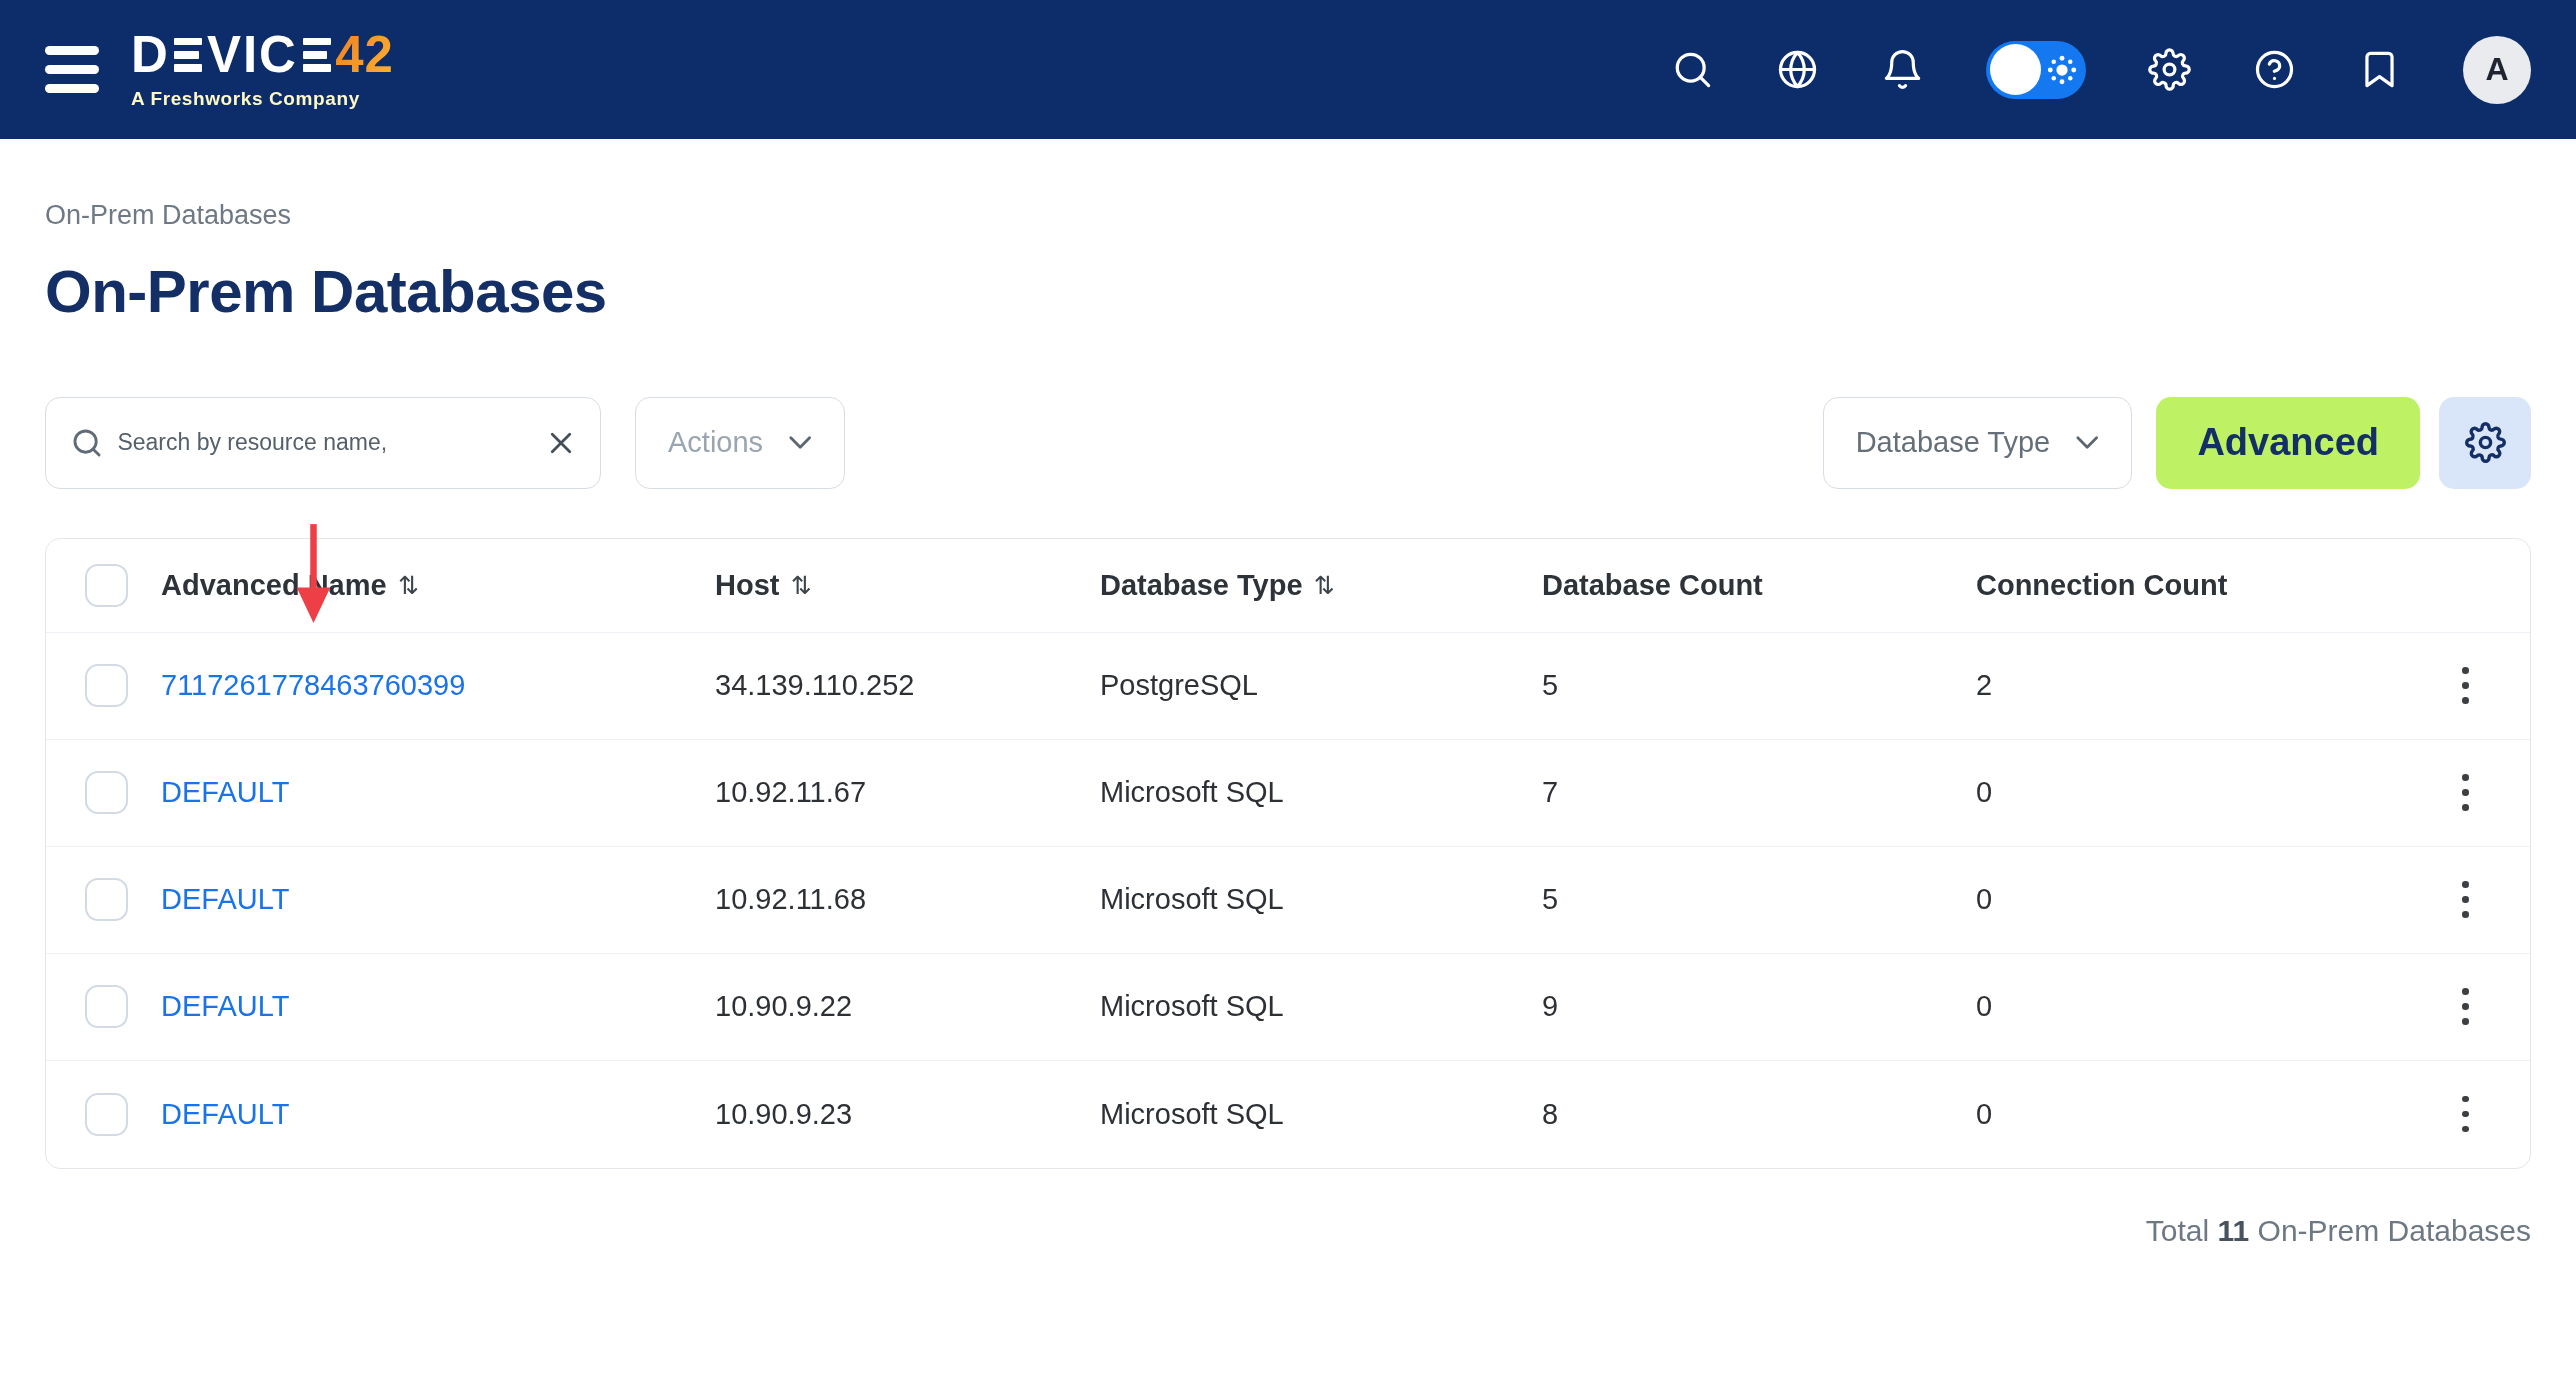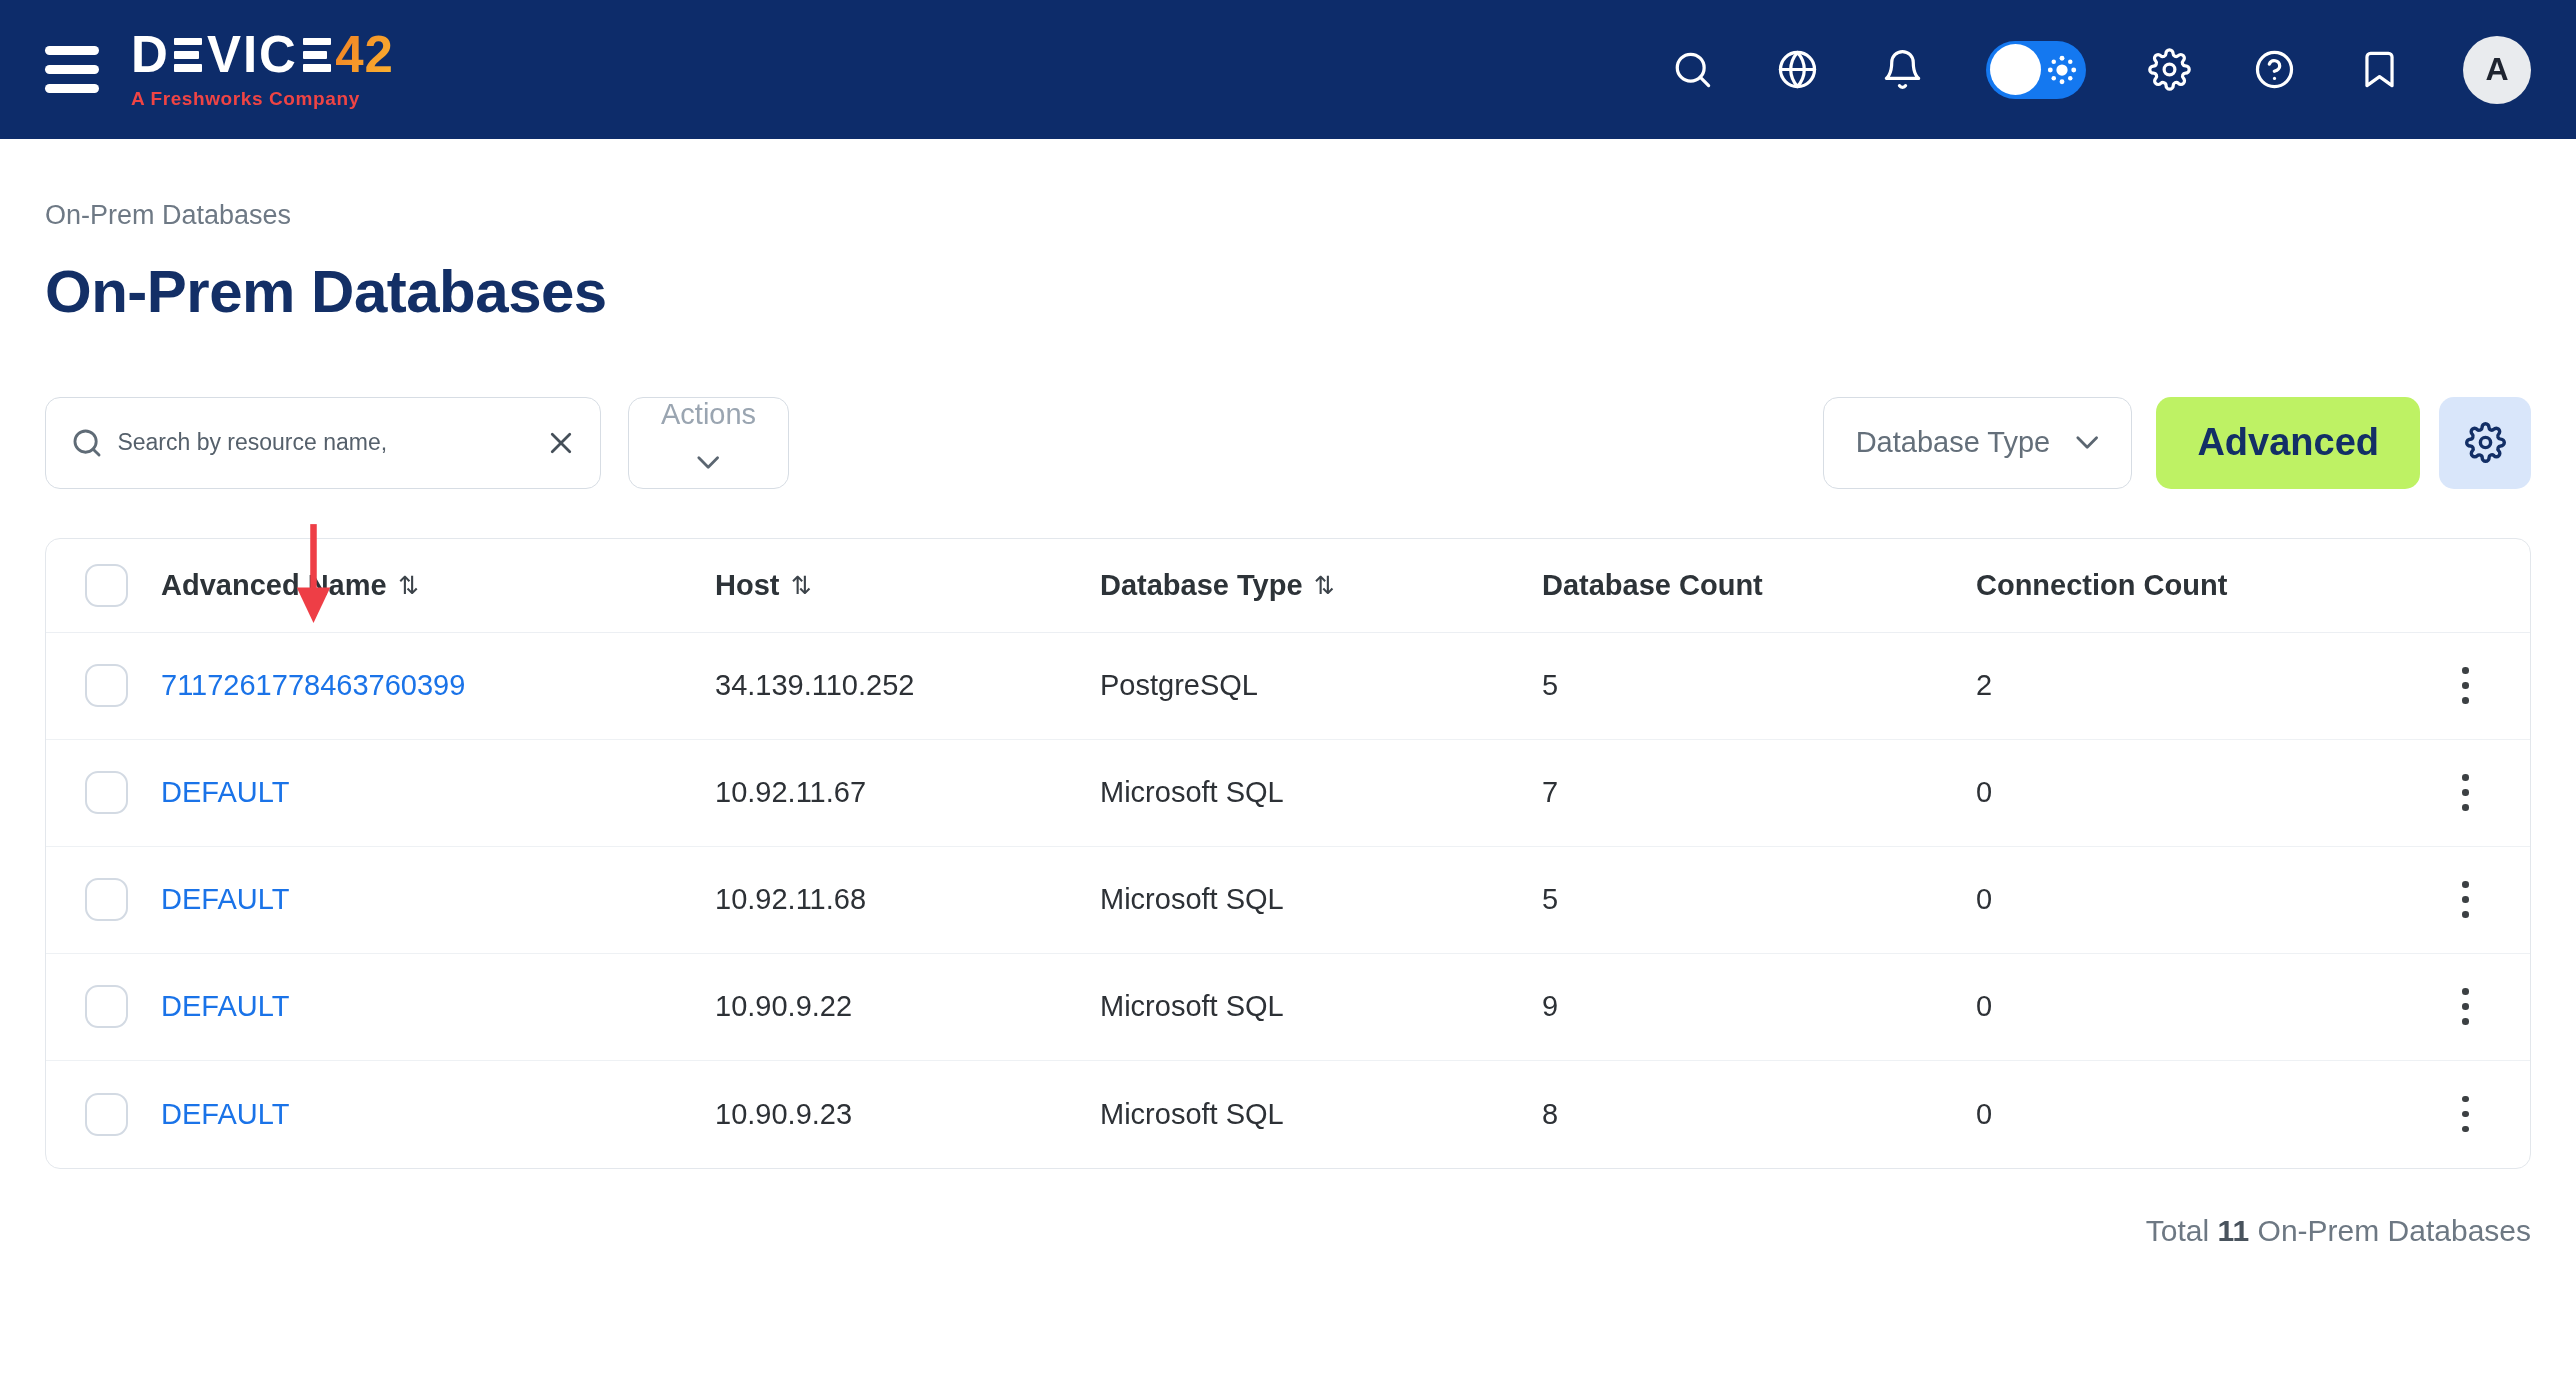--- a/index.html
+++ b/index.html
@@ -13,21 +13,21 @@
   .hamburger span { height:8.5px; background:#fff; border-radius:4.7px; }
   .logo { display:flex; flex-direction:column; }
   .logo-row { display:flex; align-items:center; }
   .logo-text { font-size:51px; font-weight:bold; letter-spacing:1.9px; color:#fff; line-height:1; }
   .logo-ebar { display:inline-flex; flex-direction:column; gap:5.6px; margin:0 4.7px; }
   .logo-ebar i { display:block; width:28px; height:7.5px; background:#fff; border-radius:0.9px; }
   .logo-ebar i:nth-child(2){ width:24.4px; }
   .logo-num { font-size:51px; font-weight:bold; letter-spacing:0.9px; line-height:1;
     background:linear-gradient(120deg,#f07f23,#fbb432); -webkit-background-clip:text;
     background-clip:text; color:transparent; }
-  .logo-sub { font-size:19px; font-weight:bold; color:#ef4444; letter-spacing:0.6px; margin-top:7.5px; }
+  .logo-sub { font-size:19px; font-weight:bold; color:#fef9c3; letter-spacing:0.6px; margin-top:7.5px; }
 
   .nav-icons { margin-left:auto; display:flex; align-items:center; gap:62px; }
   .nav-icon { width:43px; height:43px; display:flex; align-items:center; justify-content:center; cursor:pointer; }
   .nav-icon svg { width:43px; height:43px; stroke:#fff; fill:none; stroke-width:1.8; stroke-linecap:round; stroke-linejoin:round; }
   .toggle { width:100px; height:58px; background:#1478f0; border-radius:29px; position:relative; cursor:pointer; }
   .toggle .knob { position:absolute; left:3.8px; top:3.8px; width:51px; height:51px; border-radius:50%; background:#fff; }
   .toggle svg { position:absolute; right:9.4px; top:14px; width:30px; height:30px; fill:#fff; }
   .avatar { width:68px; height:68px; border-radius:50%; background:#e9ebee; color:#1f2430;
     display:flex; align-items:center; justify-content:center; font-size:32px; font-weight:bold; cursor:pointer; }
 
@@ -42,21 +42,21 @@
   .searchbox { width:556px; height:92px; border:1.9px solid #d7dde4; border-radius:15px;
     display:flex; align-items:center; padding:0 24.4px; background:#fff; }
   .searchbox svg { flex:none; }
   .searchbox input { flex:1; border:0; outline:none; font-size:23px; color:#0369a1;
     font-family:inherit; margin:0 13px; min-width:0; background:transparent; }
   .searchbox input::placeholder { color:#55606b; opacity:1; }
   .btn { height:92px; border:1.9px solid #d7dde4; border-radius:15px; background:#fff;
     display:flex; align-items:center; gap:24.4px; padding:0 32px; font-size:29px; cursor:pointer; }
   .btn .lbl-muted { color:#9aa5b1; }
   .btn .lbl-gray { color:#646f7a; }
-  .actions-btn { margin-left:27px;flex-direction:column; }
+  .actions-btn { margin-left:34px; }
   .toolbar-right { margin-left:auto; display:flex; align-items:center; }
   .toolbar-right .btn { margin-left:24.4px; }
   .btn-advanced { margin-left:24.4px; height:92px; padding:0 41px; border:none; border-radius:15px;
     background:#bef264; color:#132f66; font-size:38px; font-weight:bold;
     display:flex; align-items:center; cursor:pointer; }
   .btn-gear { margin-left:19px; width:92px; height:92px; border:none; border-radius:15px;
     background:#d9e6fa; display:flex; align-items:center; justify-content:center; cursor:pointer; }
   .chev { width:24.4px; height:15px; }
   .chev polyline { fill:none; stroke:#5b6671; stroke-width:3; stroke-linecap:round; stroke-linejoin:round; }
 

